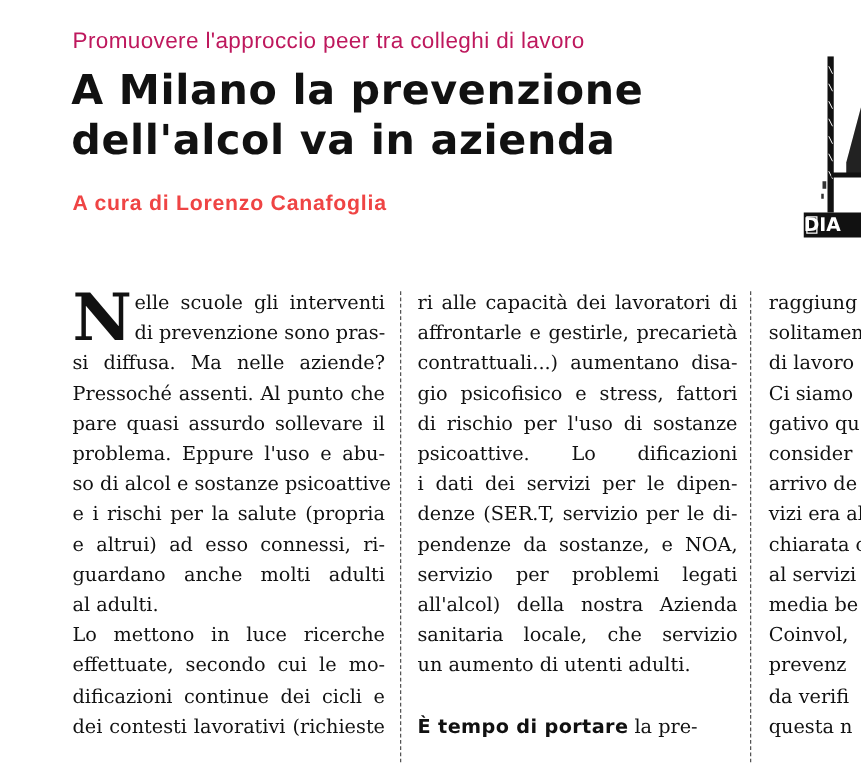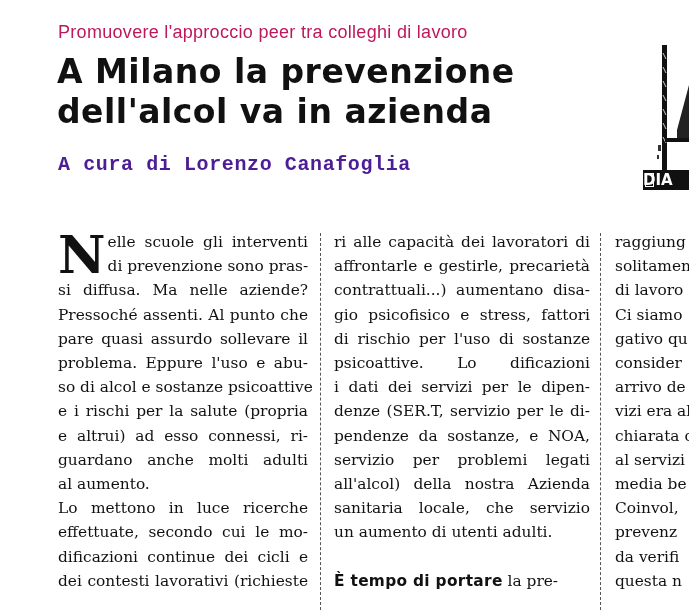--- a/index.html
+++ b/index.html
@@ -34,25 +34,25 @@
       line-height: 40px;
       color: #111;
       letter-spacing: 0.5px;
       white-space: nowrap;
     }
     .headline span { display: block; }
     .byline {
       position: absolute;
       left: 58px;
       top: 153px;
-      font-family: Liberation Mono, monospace;
-      font-weight: bold;
-      font-size: 20px;
+      font-family: Liberation Sans, sans-serif;
+      font-weight: bold;
+      font-size: 17px;
       letter-spacing: 0.6px;
-      color: #4c1d95;
+      color: #ef4444;
       white-space: nowrap;
     }
     .photo {
       position: absolute;
       left: 655px;
       top: 45px;
       width: 34px;
       height: 145px;
     }
     .photo-badge {
@@ -161,21 +161,21 @@
   <span class="line">elle scuole gli interventi</span>
   <span class="line">di prevenzione sono pras-</span>
   <span class="line" style="clear:both">si diffusa. Ma nelle aziende?</span>
   <span class="line">Pressoché assenti. Al punto che</span>
   <span class="line">pare quasi assurdo sollevare il</span>
   <span class="line">problema. Eppure l'uso e abu-</span>
   <span class="line">so di alcol e sostanze psicoattive</span>
   <span class="line">e i rischi per la salute (propria</span>
   <span class="line">e altrui) ad esso connessi, ri-</span>
   <span class="line">guardano anche molti adulti</span>
-  <span class="line last">al aumento.</span>
+  <span class="line last">al adulti.</span>
   <span class="line">Lo mettono in luce ricerche</span>
   <span class="line">effettuate, secondo cui le mo-</span>
   <span class="line">dificazioni continue dei cicli e</span>
   <span class="line">dei contesti lavorativi (richieste</span>
 </div>
 
 <div class="col col2">
   <span class="line">ri alle capacità dei lavoratori di</span>
   <span class="line">affrontarle e gestirle, precarietà</span>
   <span class="line">contrattuali...) aumentano disa-</span>

